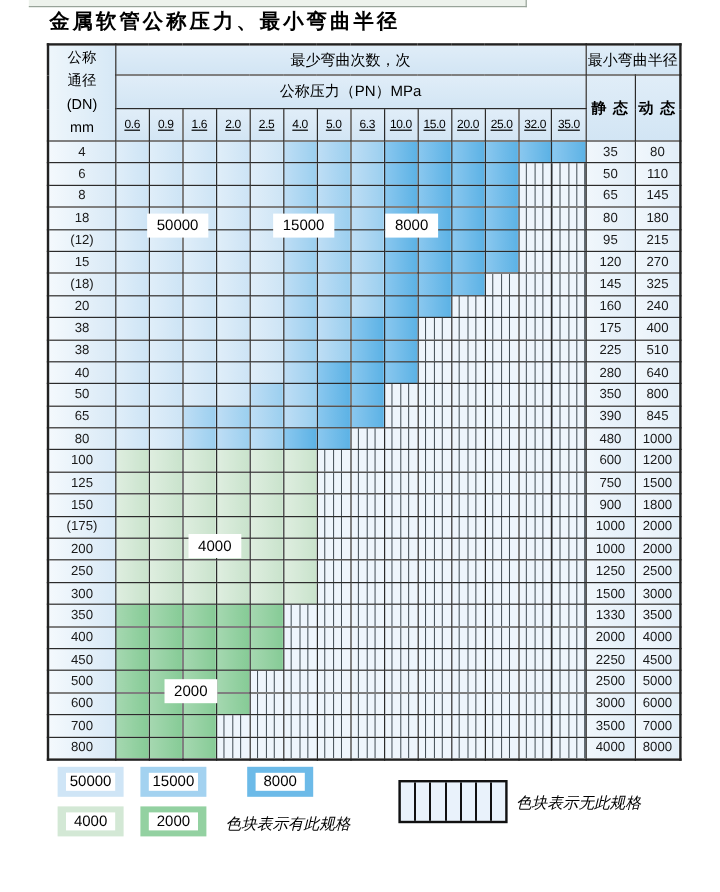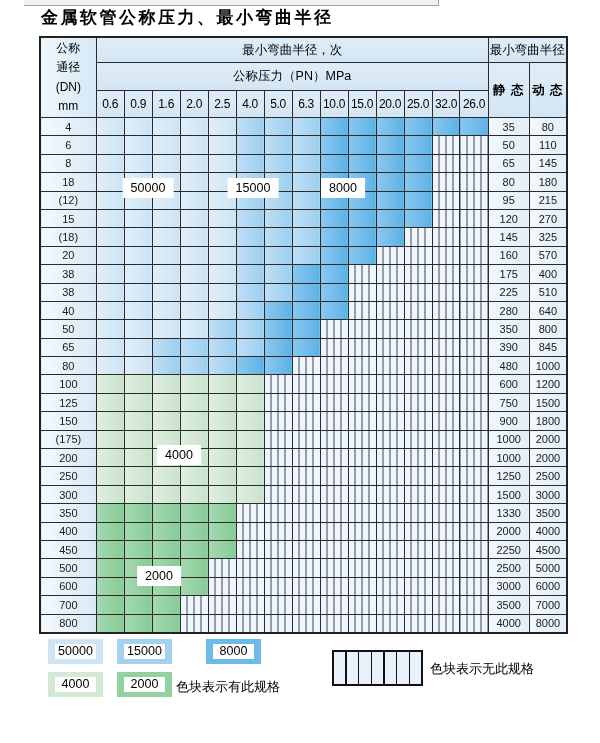--- a/index.html
+++ b/index.html
@@ -11,21 +11,21 @@
          font-size:17px;font-weight:bold;letter-spacing:2.5px;color:#000;white-space:nowrap;}
   table.spec{position:absolute;left:39px;top:36px;width:529px;border-collapse:collapse;
              table-layout:fixed;border:2px solid #222;}
   table.spec th,table.spec td{border:1px solid #2b2b2b;padding:0;text-align:center;
              vertical-align:middle;overflow:hidden;}
   thead th{background:linear-gradient(180deg,#e0edf8,#d2e5f4);font-weight:normal;
            font-size:12.5px;color:#000;margin-left:36px;}
   th.dn-head{background:linear-gradient(90deg,#eef6fb,#d6e8f6);font-size:12px;line-height:19.5px;}
   th.band1{height:24px;}
   th.band2{height:27px;}
-  th.p-num{height:26px;font-size:12px;letter-spacing:-0.3px;}
+  th.p-num{height:26px;font-size:10px;letter-spacing:-0.3px;text-decoration:underline;}
   th.sd{font-size:12.5px;letter-spacing:1px;font-weight:bold;}
   tbody td{height:17.4px;font-size:11px;color:#1a1a1a;}
   td.dn-cell{background:linear-gradient(90deg,#f4f9fd,#d8e9f6);}
   td.val-cell{background:linear-gradient(90deg,#f1f7fc,#e2eef8);}
   td.none{background:repeating-linear-gradient(90deg,transparent 0px,transparent 5.9px,#3c474f 5.9px,#3c474f 6.9px),#eef5fc;}
   td.z50000{background:linear-gradient(90deg,#e0eef9,#cde4f5);}
   td.z15000{background:linear-gradient(90deg,#bfdef5,#9bcfef);}
   td.z8000{background:linear-gradient(90deg,#8bc8ef,#5cb2e5);}
   td.z4000{background:linear-gradient(90deg,#dfeee0,#c9e3cc);}
   td.z2000{background:linear-gradient(90deg,#a6d8b1,#86cb96);}
@@ -39,23 +39,23 @@
   .lgsw{position:absolute;width:55px;height:25px;display:flex;align-items:center;justify-content:center;}
   .lgsw span{display:block;background:#fff;width:41px;text-align:center;font-size:12.5px;
              line-height:15px;color:#000;}
   .lg-50000{left:48px;top:639px;background:#cfe5f6;}
   .lg-15000{left:117px;top:639px;background:#a3d2f0;}
   .lg-8000{left:206px;top:639px;background:#6cbae8;}
   .lg-4000{left:48px;top:672px;background:#d3e8d5;}
   .lg-2000{left:117px;top:672px;background:#93d1a1;}
   .lg-striped{position:absolute;left:332px;top:650px;width:87px;height:32px;border:2px solid #111;
       background:repeating-linear-gradient(90deg,transparent 0px,transparent 11.2px,#111 11.2px,#111 12.7px),#e9f2fb;}
-  .lg-text{position:absolute;font-size:13px;color:#000;white-space:nowrap;}
+  .lg-text{position:absolute;font-size:13px;color:#000;white-space:nowrap;font-style:italic;}
   .lg-text-no{left:430px;top:660px;}
-  .lg-text-has{left:176px;top:678px;}
+  .lg-text-has{left:188px;top:678px;}
 </style>
 </head>
 <body>
 
 <div class="page">
 
   <div class="top-strip"></div>
 
   <div class="title">金属软管公称压力、最小弯曲半径</div>
 
@@ -67,21 +67,21 @@
       <col style="width:37.5px">
     </colgroup>
     <thead>
       <tr>
         <th class="dn-head" rowspan="3">
           <div>公称</div>
           <div>通径</div>
           <div>(DN)</div>
           <div>mm</div>
         </th>
-        <th class="band1" colspan="14">最小弯曲半径，次</th>
+        <th class="band1" colspan="14">最少弯曲次数，次</th>
         <th class="band1" colspan="2">最小弯曲半径</th>
       </tr>
       <tr>
         <th class="band2" colspan="14">公称压力（PN）MPa</th>
         <th class="sd" rowspan="2">静 态</th>
         <th class="sd" rowspan="2">动 态</th>
       </tr>
       <tr>
           <th class="p-num">0.6</th>
           <th class="p-num">0.9</th>
@@ -89,21 +89,21 @@
           <th class="p-num">2.0</th>
           <th class="p-num">2.5</th>
           <th class="p-num">4.0</th>
           <th class="p-num">5.0</th>
           <th class="p-num">6.3</th>
           <th class="p-num">10.0</th>
           <th class="p-num">15.0</th>
           <th class="p-num">20.0</th>
           <th class="p-num">25.0</th>
           <th class="p-num">32.0</th>
-          <th class="p-num">26.0</th>
+          <th class="p-num">35.0</th>
         </tr>
     </thead>
     <tbody>
         <tr>
           <td class="dn-cell">4</td>
           <td class="spec z50000"></td>
           <td class="spec z50000"></td>
           <td class="spec z50000"></td>
           <td class="spec z50000"></td>
           <td class="spec z50000"></td>
@@ -243,21 +243,21 @@
           <td class="spec z15000"></td>
           <td class="spec z15000"></td>
           <td class="spec z15000"></td>
           <td class="spec z8000"></td>
           <td class="spec z8000"></td>
           <td class="spec none"></td>
           <td class="spec none"></td>
           <td class="spec none"></td>
           <td class="spec none"></td>
           <td class="val-cell">160</td>
-          <td class="val-cell">570</td>
+          <td class="val-cell">240</td>
         </tr>
         <tr>
           <td class="dn-cell">38</td>
           <td class="spec z50000"></td>
           <td class="spec z50000"></td>
           <td class="spec z50000"></td>
           <td class="spec z50000"></td>
           <td class="spec z50000"></td>
           <td class="spec z15000"></td>
           <td class="spec z15000"></td>

